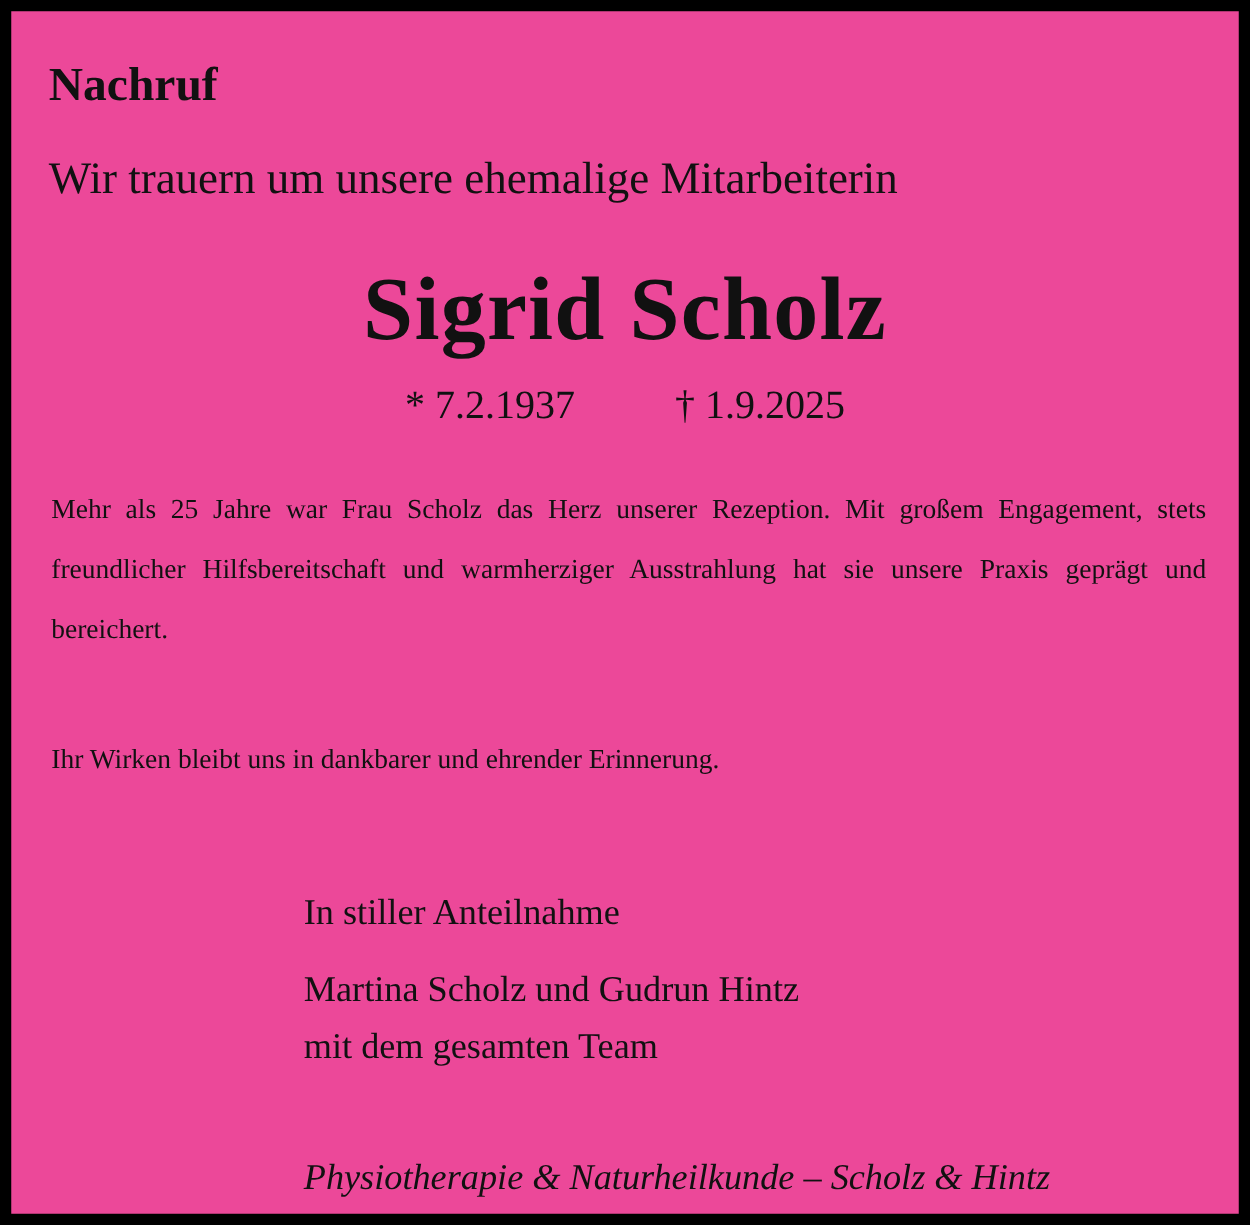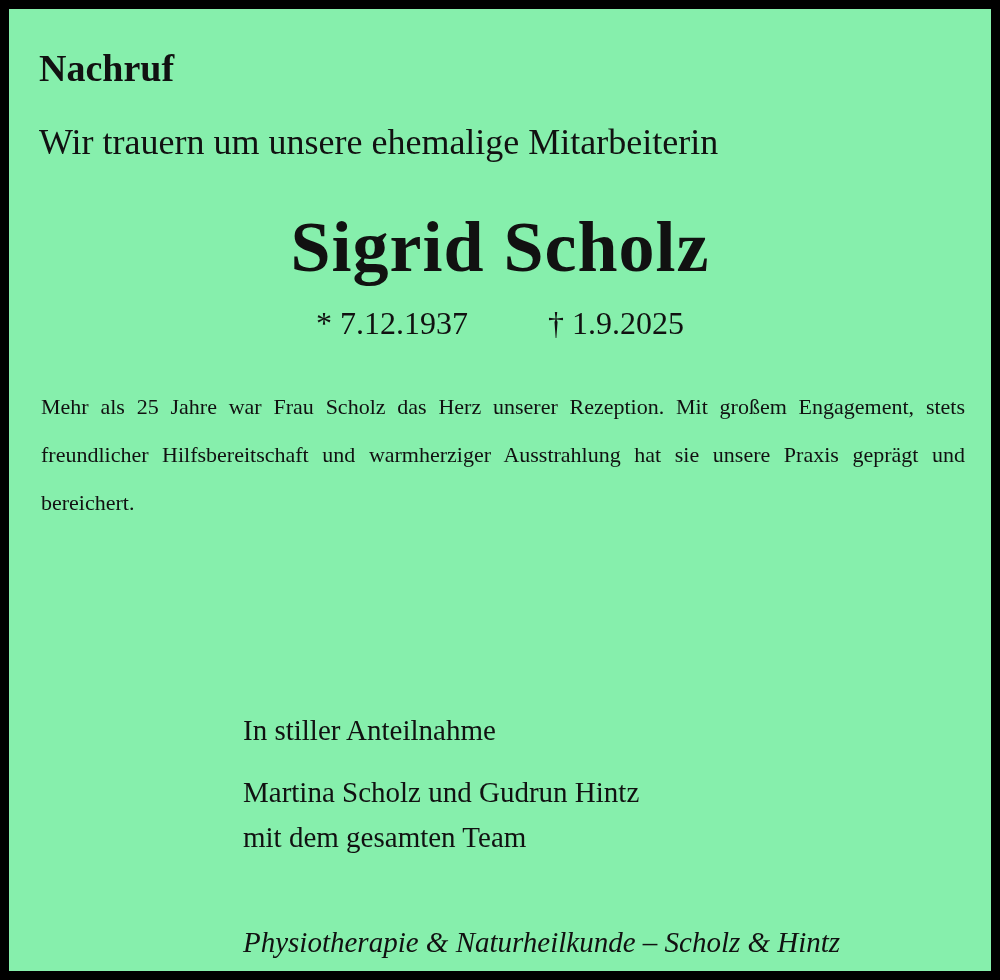--- a/index.html
+++ b/index.html
@@ -1,20 +1,20 @@
 <!DOCTYPE html>
 <html><head>
 <meta charset="utf-8">
 <style>
   html, body { margin: 0; padding: 0; background: #000; }
   body { width: 1000px; height: 980px; overflow: hidden; }
   .frame {
     position: absolute; left: 0; top: 0;
     width: 1000px; height: 980px; box-sizing: border-box;
-    border: 9px solid #000; background: #86efac;
+    border: 9px solid #000; background: #ec4899;
     font-family: "Liberation Serif", "DejaVu Serif", serif; color: #111;
   }
   .abs { position: absolute; white-space: nowrap; }
   .heading { left: 30px; top: 37px; font-size: 38px; font-weight: bold; }
   .intro { left: 30px; top: 112px; font-size: 36px; }
   .name { left: 0; width: 982px; text-align: center; top: 197px; font-size: 72px; font-weight: bold; letter-spacing: 1px; }
   .dates { left: 0; width: 982px; top: 296px; font-size: 32px; text-align: center; }
   .dates span { display: inline-block; }
   .dates .gap { width: 80px; }
   .body-text {
@@ -30,20 +30,21 @@
   .c4 { top: 872px; font-style: italic; margin-top: 45px; }
 </style>
 </head>
 <body>
 
 <div class="frame">
   <div class="abs heading">Nachruf</div>
   <div class="abs intro">Wir trauern um unsere ehemalige Mitarbeiterin</div>
   <div class="abs name">Sigrid Scholz</div>
   <div class="abs dates">
-    <span>* 7.12.1937</span><span class="gap"></span><span>† 1.9.2025</span>
+    <span>* 7.2.1937</span><span class="gap"></span><span>† 1.9.2025</span>
   </div>
   <div class="body-text p1">Mehr als 25 Jahre war Frau Scholz das Herz unserer Rezeption. Mit großem Engagement, stets freundlicher Hilfsbereitschaft und warmherziger Ausstrahlung hat sie unsere Praxis geprägt und bereichert.</div>
+  <div class="body-text p2">Ihr Wirken bleibt uns in dankbarer und ehrender Erinnerung.</div>
   <div class="abs closing c1">In stiller Anteilnahme</div>
   <div class="abs closing c2">Martina Scholz und Gudrun Hintz</div>
   <div class="abs closing c3">mit dem gesamten Team</div>
   <div class="abs closing c4">Physiotherapie &amp; Naturheilkunde – Scholz &amp; Hintz</div>
 </div>
 
 </body></html>

